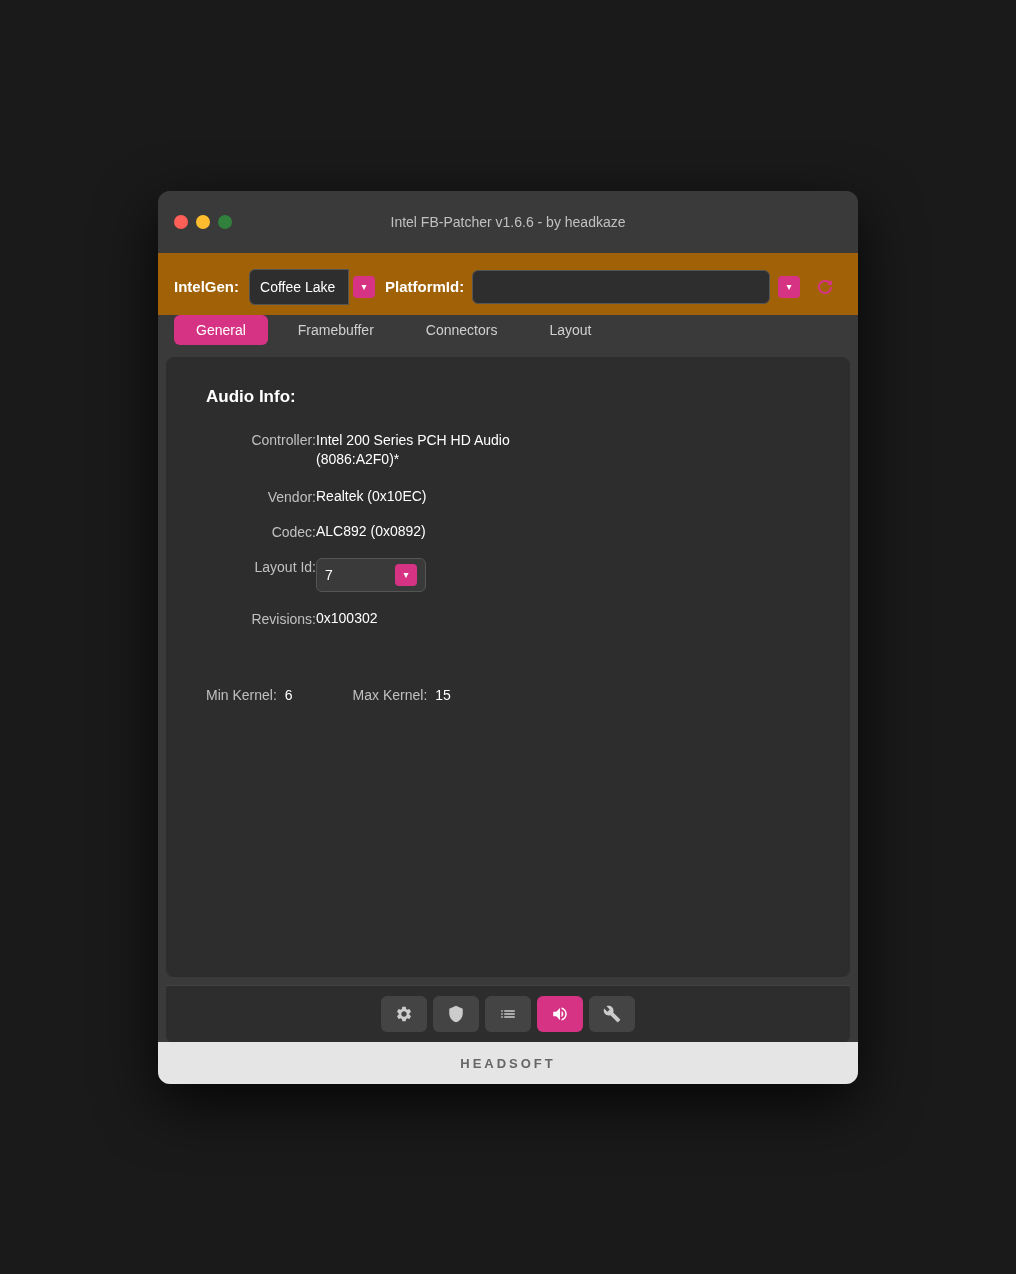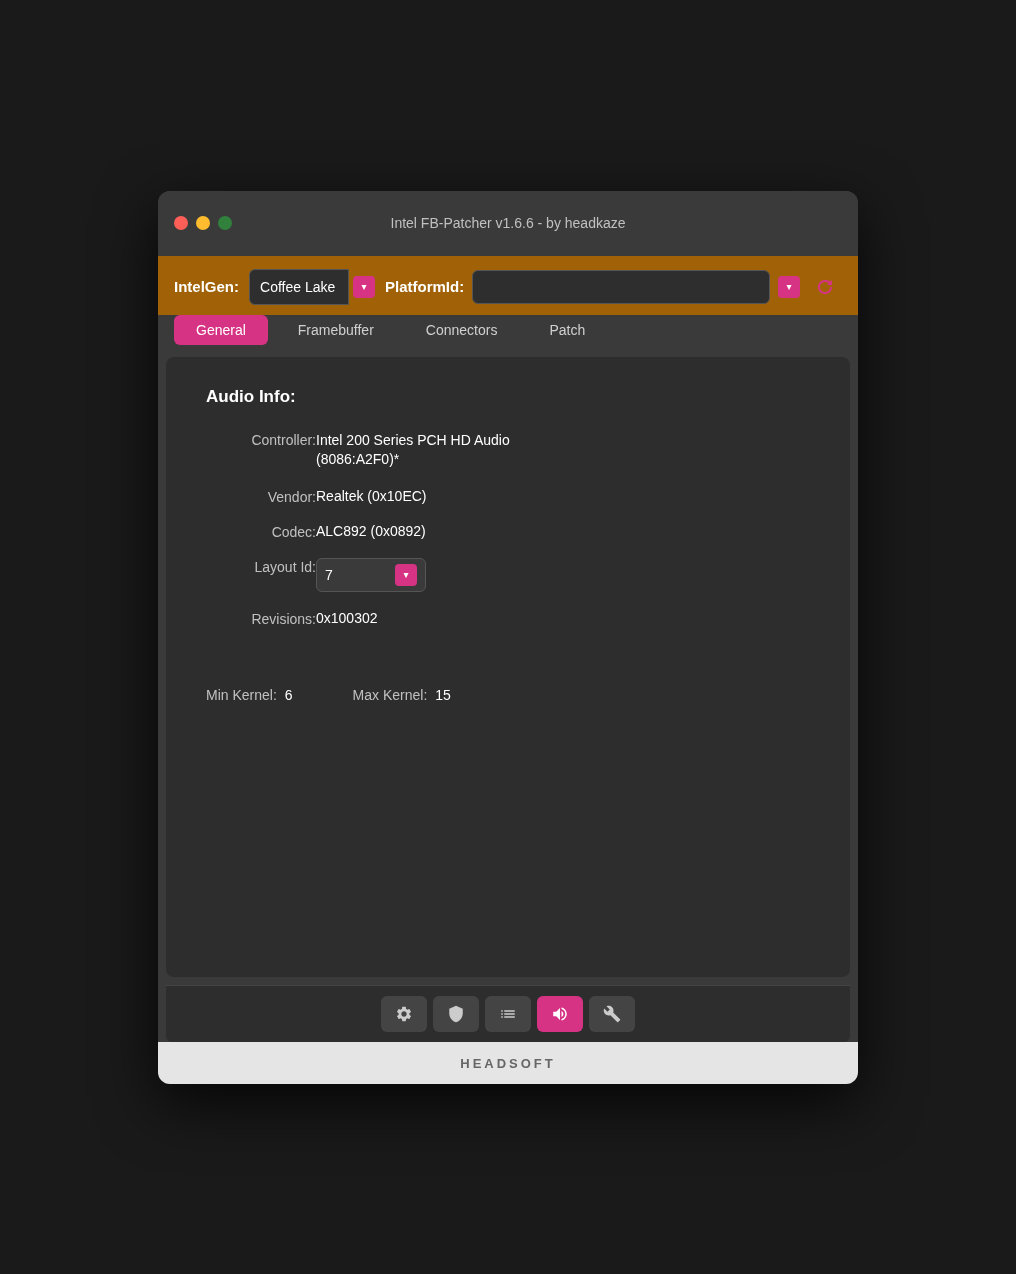--- a/index.html
+++ b/index.html
@@ -22,21 +22,21 @@
     }
 
     
     .titlebar {
       background: #3a3a3a;
       height: 68px;
       display: flex;
       align-items: center;
       padding: 0 16px;
       position: relative;
-      border-bottom: 3px solid #a16207;
+      border-bottom: 6px solid #a16207;
     }
 
     .traffic-lights {
       display: flex;
       gap: 8px;
       align-items: center;
     }
 
     .traffic-light {
       width: 14px;
@@ -327,21 +327,21 @@
           <path d="M11 4C7.13 4 4 7.13 4 11s3.13 7 7 7 7-3.13 7-7h-2c0 2.76-2.24 5-5 5s-5-2.24-5-5 2.24-5 5-5c1.38 0 2.63.56 3.54 1.46L13 9h5V4l-1.77 1.77C15.07 4.67 13.12 4 11 4z" fill="#d63384"></path>
         </svg>
       </button>
     </div>
   </div>
 
   <div class="tabs">
     <button class="tab active">General</button>
     <button class="tab">Framebuffer</button>
     <button class="tab">Connectors</button>
-    <button class="tab">Patch</button>
+    <button class="tab">Layout</button>
   </div>
 
   <div class="content">
     <div class="section-title">Audio Info:</div>
 
     <div class="info-row">
       <span class="info-label">Controller:</span>
       <span class="info-value controller-text">Intel 200 Series PCH HD Audio<br>(8086:A2F0)*</span>
     </div>
 

